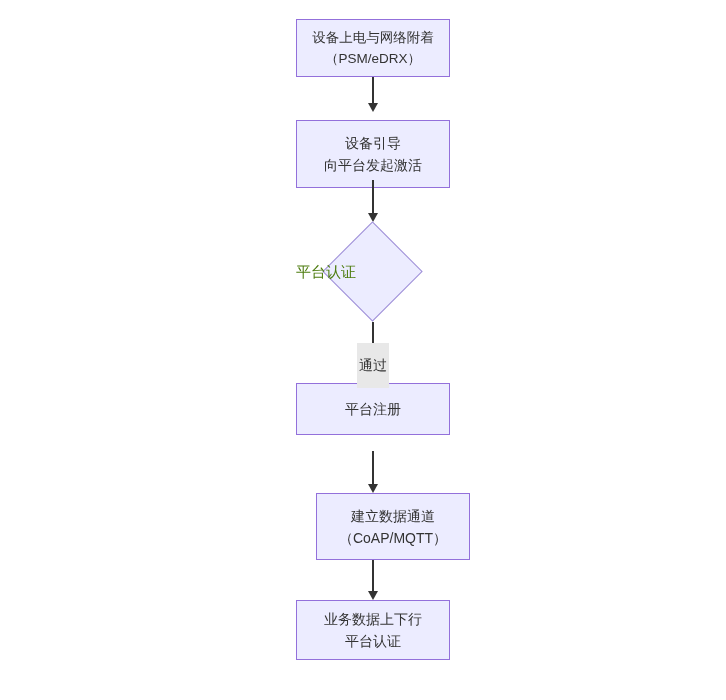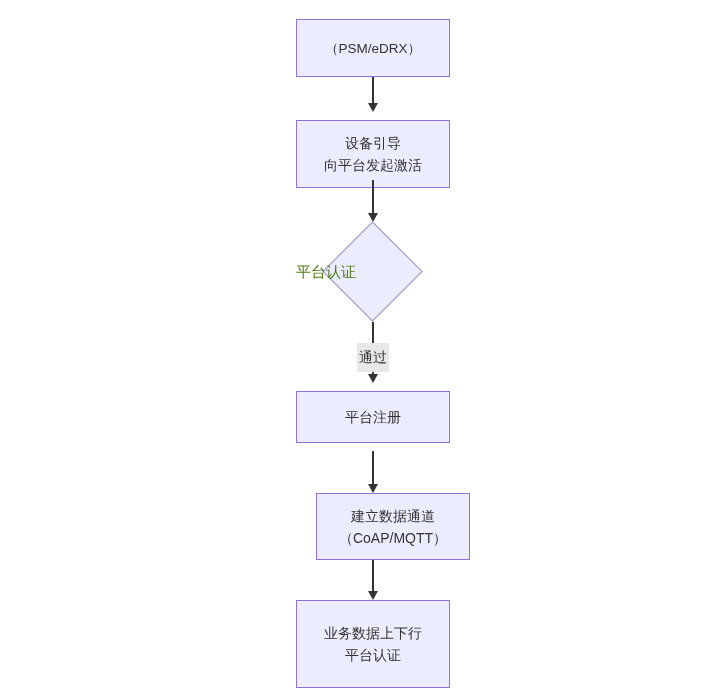--- a/index.html
+++ b/index.html
@@ -22,23 +22,23 @@
     display: flex;
     flex-direction: column;
     align-items: center;
     justify-content: center;
     text-align: center;
     font-size: 14px;
     line-height: 22px;
   }
   #n1 { top: 19px;  height: 58px; line-height: 21px; font-size: 13.5px; }
   #n2 { top: 120px; height: 68px; }
-  #n4 { top: 391px; height: 52px; }
+  #n4 { top: 383px; height: 52px; }
   #n5 { top: 493px; height: 67px; margin-left: 20px; }
-  #n6 { top: 600px; height: 88px; }
+  #n6 { top: 600px; height: 60px; }
 
   .diamond-shape {
     position: absolute;
     left: 337px;
     top: 236px;
     width: 71px;
     height: 71px;
     box-sizing: border-box;
     background: #ECECFF;
     border: 1px solid #9f8fd8;
@@ -88,31 +88,32 @@
 
   .edge-label {
     position: absolute;
     left: 373px;
     top: 343px;
     transform: translateX(-50%);
     background: #e8e8e8;
     color: #333333;
     font-size: 14px;
     line-height: 19px;
-    padding: 5px 2px;
+    padding: 13px 2px;
     z-index: 2;
     white-space: nowrap;
   }
 </style>
 </head>
 <body>
 
 <div class="canvas">
 
   <div class="node" id="n1">
+    <div>设备上电与网络附着</div>
     <div>（PSM/eDRX）</div>
   </div>
 
   <div class="edge" id="e1">
     <div class="edge-shaft"></div>
     <div class="edge-head"></div>
   </div>
 
   <div class="node" id="n2">
     <div>设备引导</div>

